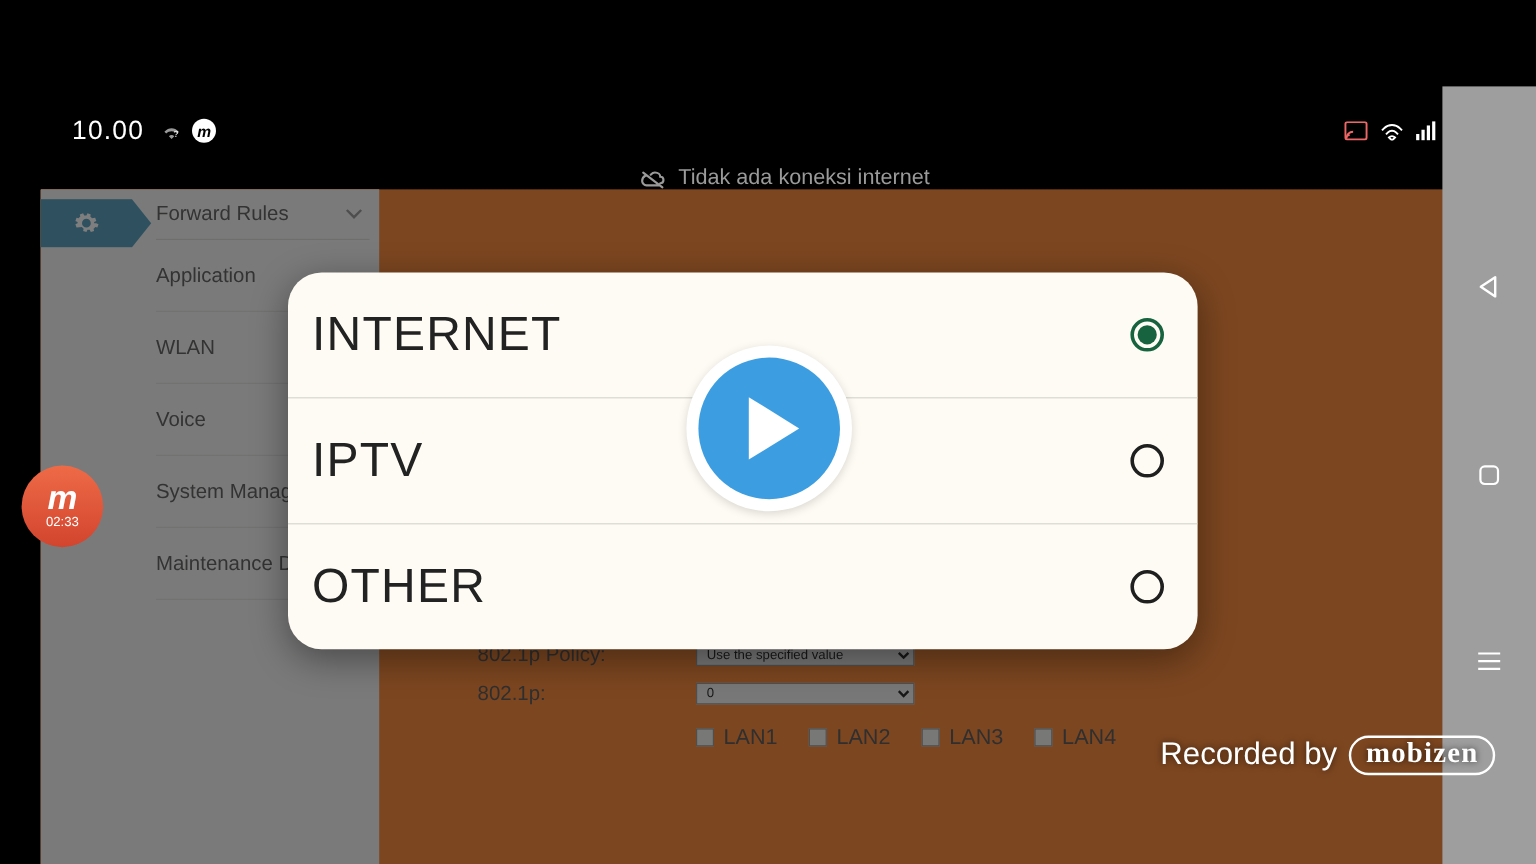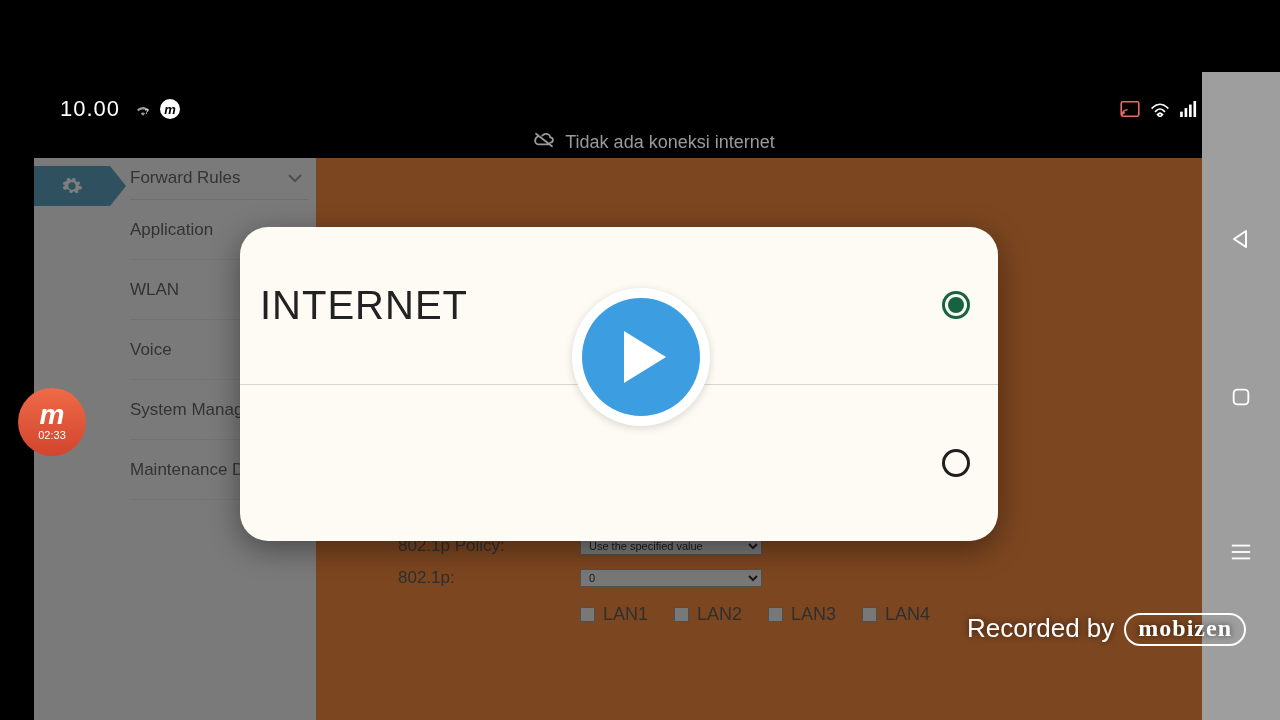--- a/index.html
+++ b/index.html
@@ -6,21 +6,21 @@
 html, body { width: 1280px; height: 720px; overflow: hidden; background: #000; position: relative; }
 
 .statusbar { position: absolute; top: 95px; left: 0; right: 0; height: 28px; display: flex; align-items: center; color: #fff; padding: 0 60px 0 60px; }
 .statusbar .time { font-size: 22px; font-weight: 500; letter-spacing: 1px; }
 .statusbar .left-icons { margin-left: 14px; display: flex; gap: 8px; align-items: center; }
 .statusbar .right-icons { margin-left: auto; display: flex; gap: 10px; align-items: center; }
 .statusbar svg, .statusbar .m-icon { fill: #fff; }
 
 .m-icon { width: 20px; height: 20px; background: #fff; border-radius: 50%; display: flex; align-items: center; justify-content: center; color: #000; font-style: italic; font-weight: bold; font-size: 13px; }
 
-.no-internet { position: absolute; top: 132px; left: 0; right: 0; height: 26px; display: flex; align-items: flex-start; justify-content: center; gap: 10px; color: #9a9a9a; font-size: 18px; margin-left: 28px; }
+.no-internet { position: absolute; top: 132px; left: 0; right: 0; height: 26px; display: flex; align-items: flex-end; justify-content: center; gap: 10px; color: #9a9a9a; font-size: 18px; margin-left: 28px; }
 
 .content-area { position: absolute; top: 158px; left: 34px; right: 0; bottom: 0; background: #f97316; }
 
 .overlay { position: absolute; inset: 0; background: rgba(40,40,40,0.60); pointer-events: none; }
 .content-area > .overlay { top: 0; }
 
 .sidebar { position: absolute; left: 0; top: 0; bottom: 0; width: 282px; background: #f7f6f5; }
 .gear-tab { position: absolute; left: 0; top: 8px; width: 76px; height: 40px; background: #3b8fb2; display: flex; align-items: center; justify-content: center; }
 .gear-tab::after { content: ""; position: absolute; right: -16px; top: 0; width: 0; height: 0; border-top: 20px solid transparent; border-bottom: 20px solid transparent; border-left: 16px solid #3b8fb2; }
 
@@ -192,20 +192,25 @@
       </svg>
   </span>
 </div>
 
 <div class="dialog">
   <div class="option">
     <span>INTERNET</span>
     <span class="radio sel"></span>
   </div>
   <div class="option">
+    <span>IPTV</span>
+    <span class="radio"></span>
+  </div>
+  <div class="option">
+    <span>OTHER</span>
     <span class="radio"></span>
   </div>
 </div>
 
 <div class="play-btn">
   <div class="play-inner">
     <svg width="50" height="56" viewBox="0 0 50 56">
         <path d="M4 2l42 26L4 54z" fill="#fff"></path>
       </svg>
   </div>

